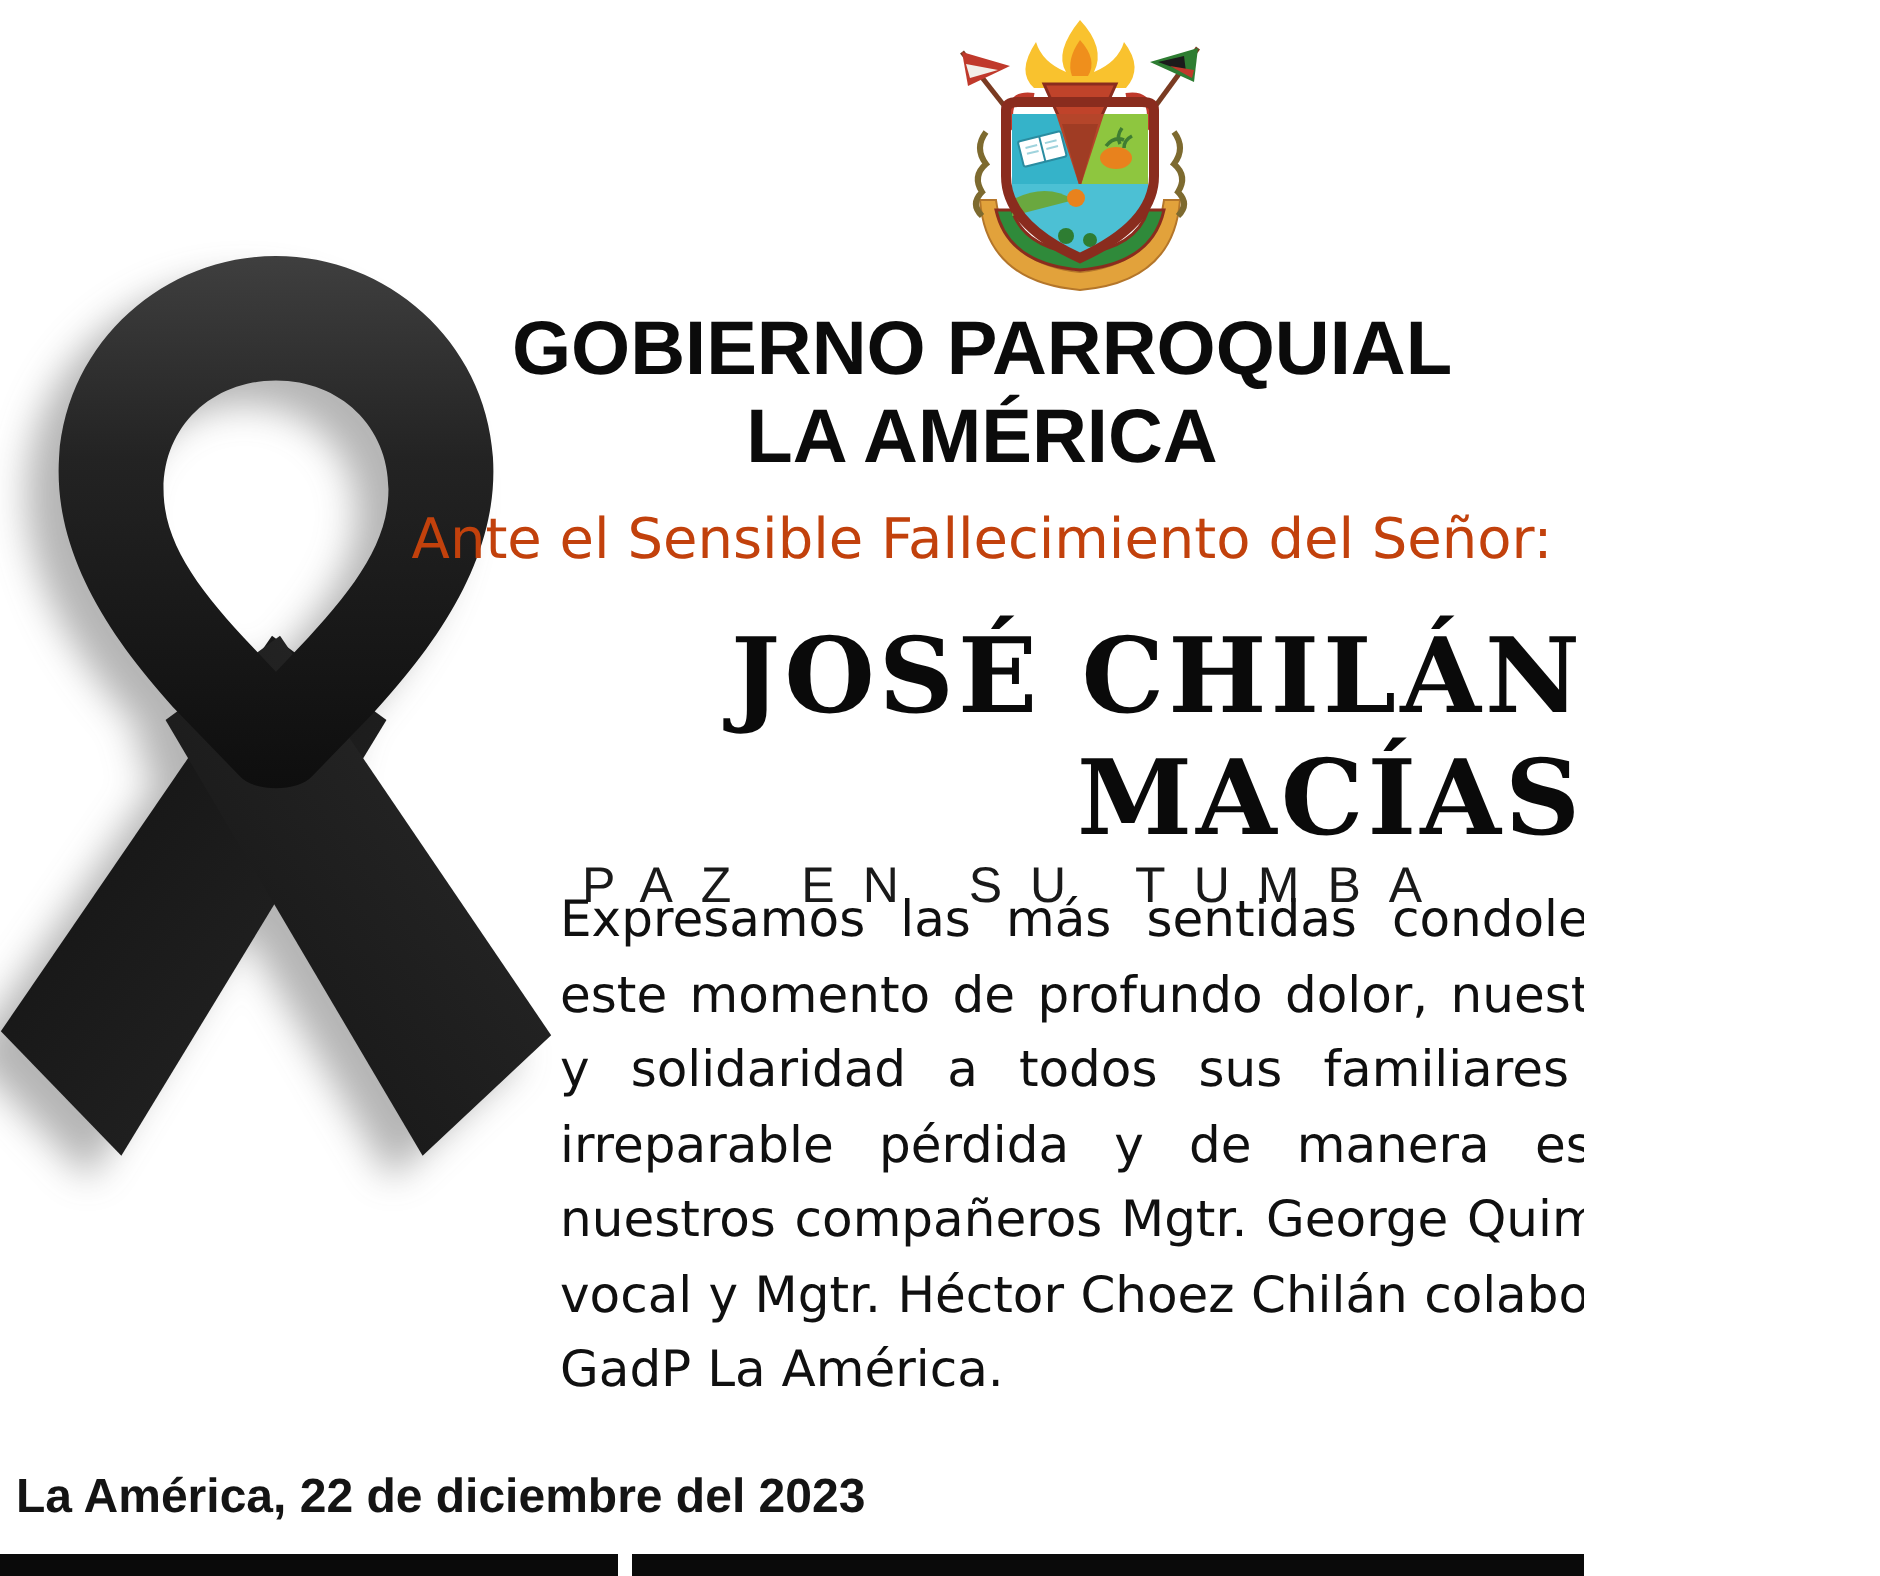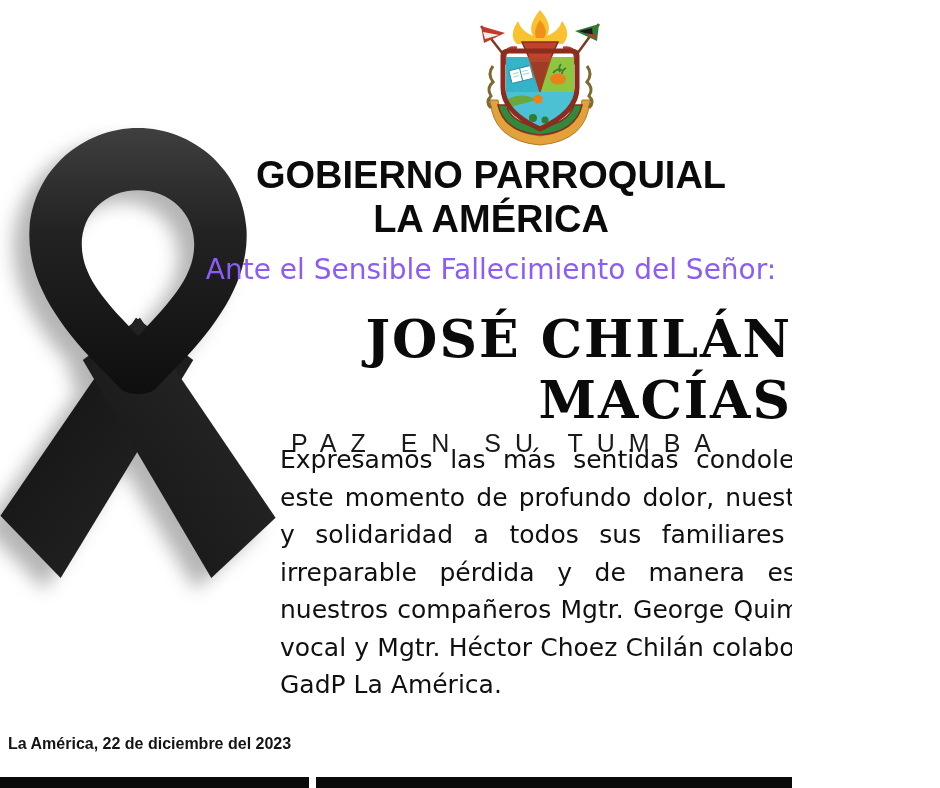--- a/index.html
+++ b/index.html
@@ -44,21 +44,21 @@
     color: #0b0b0b;
     white-space: pre-line;
   }
   .intro-line {
     position: absolute;
     left: 190px; right: 0;
     top: 253px;
     text-align: center;
     font-family: "DejaVu Sans", sans-serif;
     font-size: 28px;
-    color: #8b5cf6;
+    color: #c2410c;
   }
   .deceased-name {
     position: absolute;
     left: 200px; right: 0;
     top: 308px;
     text-align: right;
     font-family: "DejaVu Serif", serif;
     font-weight: bold;
     font-size: 52px;
     letter-spacing: 2px;
@@ -87,21 +87,21 @@
     line-height: 37.5px;
     text-align: justify;
     color: #101010;
   }
   .dateline {
     position: absolute;
     left: 8px;
     top: 735px;
     font-family: "Liberation Sans", sans-serif;
     font-weight: bold;
-    font-size: 16px;
+    font-size: 24px;
     color: #141414;
   }
 
   
   .bar { position: absolute; top: 777px; height: 11px; background: #0a0a0a; }
   .bar-left  { left: 0;     width: 309px; }
   .bar-right { left: 316px; width: 624px; }
 </style>
 </head>
 <body>

